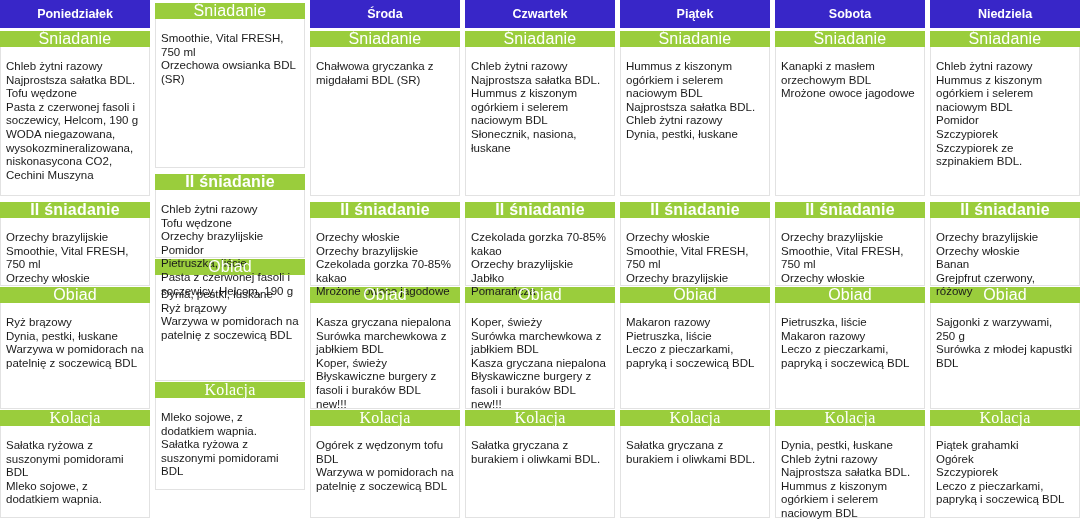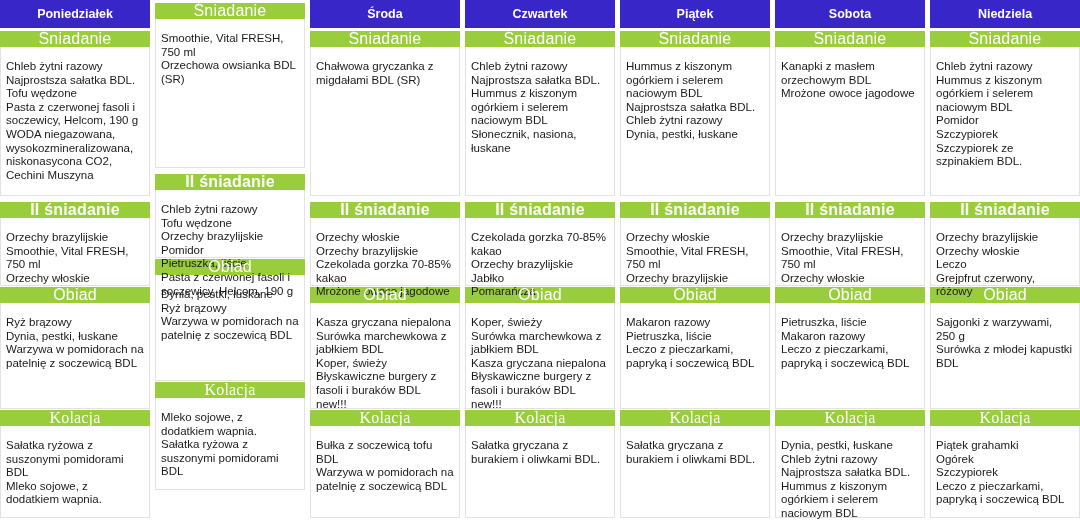--- a/index.html
+++ b/index.html
@@ -180,21 +180,21 @@
         <div class="meal-cell">
           <span class="item">Kasza gryczana niepalona</span>
           <span class="item">Surówka marchewkowa z jabłkiem BDL</span>
           <span class="item">Koper, świeży</span>
           <span class="item">Błyskawiczne burgery z fasoli i buraków BDL new!!!</span>
         </div>
       </div>
       <div class="sec-supper">
         <div class="meal-label">Kolacja</div>
         <div class="meal-cell">
-          <span class="item">Bułka z soczewicą tofu BDL</span>
+          <span class="item">Ogórek z wędzonym tofu BDL</span>
           <span class="item">Warzywa w pomidorach na patelnię z soczewicą BDL</span>
         </div>
       </div>
     </div>
     <div class="day-col">
       <div class="day-header">Czwartek</div>
       <div class="sec-breakfast">
         <div class="meal-label">Śniadanie</div>
         <div class="meal-cell">
           <span class="item">Chleb żytni razowy</span>
@@ -307,21 +307,21 @@
           <span class="item">Pomidor</span>
           <span class="item">Szczypiorek</span>
           <span class="item">Szczypiorek ze szpinakiem BDL.</span>
         </div>
       </div>
       <div class="sec-second">
         <div class="meal-label">II śniadanie</div>
         <div class="meal-cell">
           <span class="item">Orzechy brazylijskie</span>
           <span class="item">Orzechy włoskie</span>
-          <span class="item">Leczo</span>
+          <span class="item">Banan</span>
           <span class="item">Grejpfrut czerwony, różowy</span>
         </div>
       </div>
       <div class="sec-lunch">
         <div class="meal-label">Obiad</div>
         <div class="meal-cell">
           <span class="item">Sajgonki z warzywami, 250 g</span>
           <span class="item">Surówka z młodej kapustki BDL</span>
         </div>
       </div>

